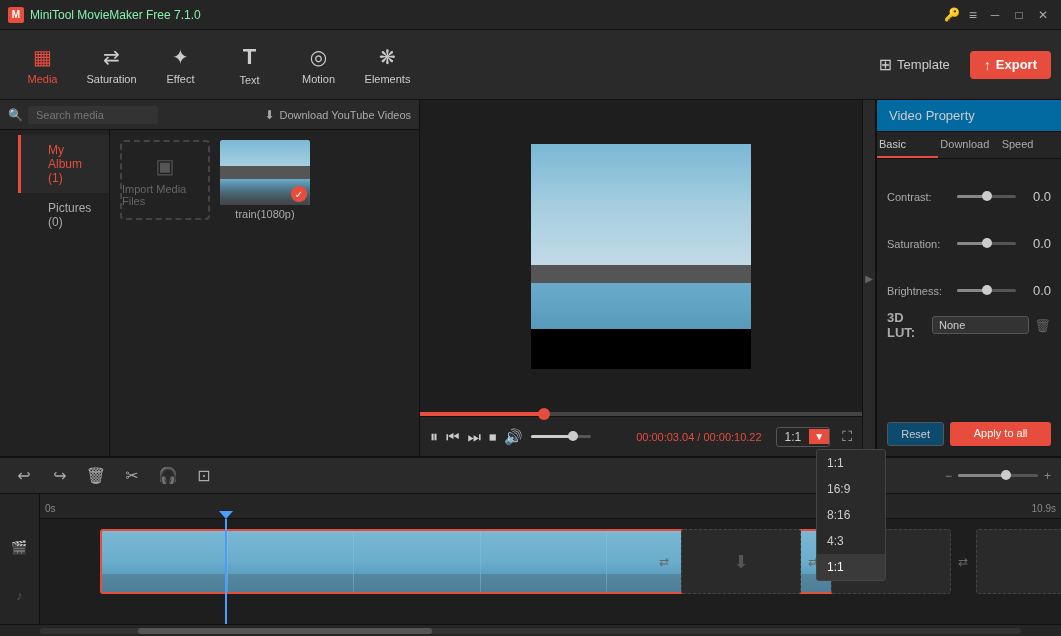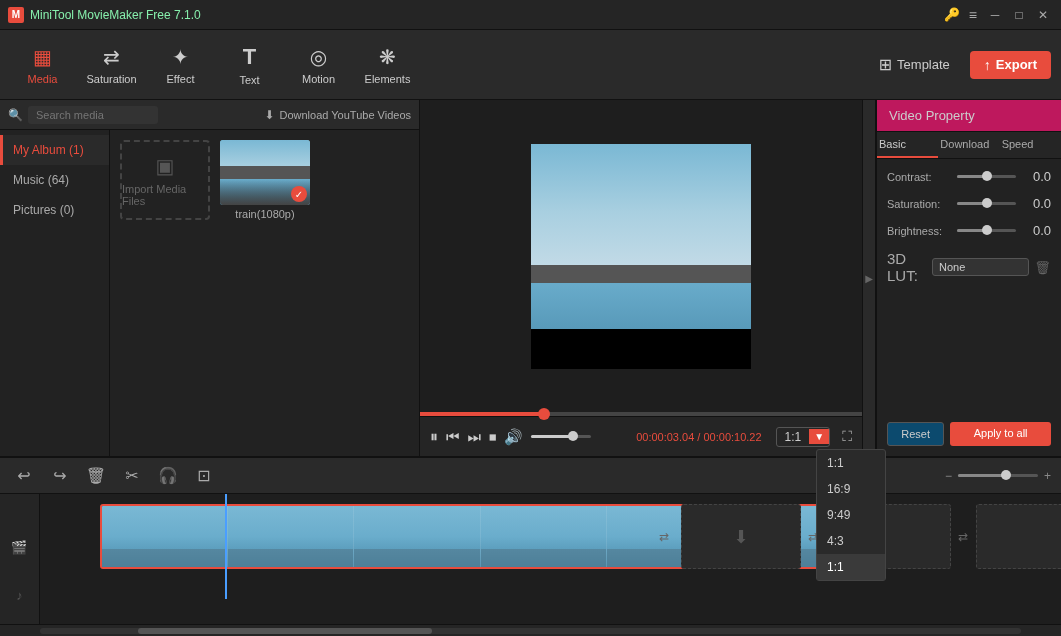--- a/index.html
+++ b/index.html
@@ -27,21 +27,21 @@
     #main { display: flex; height: calc(636px - 30px - 70px - 180px); }
 
     
     #left-panel { width: 420px; background: #222; border-right: 1px solid #111; display: flex; flex-direction: column; }
     #left-panel .panel-tabs { height: 30px; background: #2a2a2a; display: flex; align-items: center; padding: 0 8px; gap: 10px; border-bottom: 1px solid #111; }
     #left-panel .search-bar { flex: 1; display: flex; align-items: center; gap: 5px; }
     #left-panel .search-bar input { background: #333; border: none; color: #ccc; padding: 3px 8px; border-radius: 3px; font-size: 11px; width: 130px; outline: none; }
     #left-panel .dl-link { display: flex; align-items: center; gap: 5px; color: #aaa; cursor: pointer; font-size: 11px; }
     #left-panel .sidebar { display: flex; width: 100%; flex: 1; }
     #left-panel .sidebar-nav { width: 110px; border-right: 1px solid #111; padding-top: 5px; }
-    .nav-item { padding: 8px 10px; cursor: pointer; color: #aaa; font-size: 12px; border-left: 3px solid transparent; }
+    .nav-item { padding: 8px 27px; cursor: pointer; color: #aaa; font-size: 12px; border-left: 3px solid transparent; margin-left: 18px; }
     .nav-item.active { border-left: 3px solid #e84c3d; color: #e84c3d; background: #2a2a2a; }
     #left-panel .media-area { flex: 1; padding: 10px; display: flex; flex-wrap: wrap; gap: 10px; align-content: flex-start; }
     .media-import { width: 90px; height: 80px; border: 2px dashed #444; border-radius: 4px; display: flex; flex-direction: column; align-items: center; justify-content: center; cursor: pointer; color: #666; gap: 5px; font-size: 11px; }
     .media-thumb { width: 90px; position: relative; cursor: pointer; }
     .media-thumb-img { width: 90px; height: 65px; background: linear-gradient(135deg, #6ab4d0 0%, #3a85a8 40%, #8ab8c8 60%, #c8d8e8 100%); border-radius: 3px; position: relative; overflow: hidden; }
     .media-thumb-img::after { content: ''; position: absolute; bottom: 0; left: 0; right: 0; height: 40%; background: linear-gradient(to bottom, transparent, #444); }
     .media-thumb .check { position: absolute; bottom: 18px; right: 3px; width: 16px; height: 16px; background: #e84c3d; border-radius: 50%; display: flex; align-items: center; justify-content: center; color: white; font-size: 10px; }
     .media-thumb .name { font-size: 11px; color: #aaa; text-align: center; margin-top: 3px; }
 
     
@@ -70,33 +70,33 @@
     .volume-fill { height: 3px; background: #ccc; border-radius: 2px; width: 70%; }
     .volume-thumb { position: absolute; top: -4px; width: 10px; height: 10px; background: #ccc; border-radius: 50%; left: 70%; transform: translateX(-5px); }
 
     
     #aspect-dropdown { position: absolute; background: #2a2a2a; border: 1px solid #444; border-radius: 3px; z-index: 100; bottom: 55px; right: 175px; width: 70px; }
     .dd-item { padding: 6px 10px; cursor: pointer; color: #ccc; font-size: 12px; }
     .dd-item.selected { background: #3a3a3a; color: white; }
 
     
     #right-panel { width: 185px; background: #222; border-left: 1px solid #111; display: flex; flex-direction: column; }
-    #right-panel .panel-title { padding: 8px 12px; font-size: 13px; color: #ccc; border-bottom: 1px solid #111; background: #be185d; }
+    #right-panel .panel-title { padding: 8px 12px; font-size: 13px; color: #ccc; border-bottom: 1px solid #111; background: #0369a1; }
     #right-panel .prop-tabs { display: flex; border-bottom: 1px solid #111; background: #252525; }
     .prop-tab { flex: 1; text-align: left; padding: 6px 2px; cursor: pointer; font-size: 11px; color: #aaa; }
     .prop-tab.active { color: #ccc; border-bottom: 2px solid #e84c3d; }
     #right-panel .prop-content { padding: 10px; display: flex; flex-direction: column; gap: 12px; }
-    .prop-row { display: flex; align-items: center; gap: 5px; }
+    .prop-row { display: flex; align-items: center; gap: 5px; margin-top: 20px; }
     .prop-label { color: #aaa; font-size: 11px; width: 65px; flex-shrink: 0; }
     .prop-slider { flex: 1; height: 3px; background: #555; border-radius: 2px; position: relative; cursor: pointer; }
     .prop-slider-fill { height: 3px; border-radius: 2px; background: #888; }
     .prop-slider-thumb { position: absolute; top: -4px; width: 10px; height: 10px; background: #ccc; border-radius: 50%; transform: translateX(-5px); }
     .prop-value { color: #ccc; font-size: 13px; width: 30px; text-align: right; flex-shrink: 0; }
     .lut-row { display: flex; align-items: center; gap: 5px; }
-    .lut-label { color: #aaa; font-size: 15px; width: 40px; }
+    .lut-label { color: #aaa; font-size: 13px; width: 40px; font-weight: bold; }
     .lut-select { background: #333; border: 1px solid #555; color: #ccc; padding: 2px 6px; font-size: 11px; border-radius: 3px; flex: 1; appearance: none; cursor: pointer; }
     .lut-del { color: #666; cursor: pointer; font-size: 13px; }
     #right-panel .prop-actions { display: flex; gap: 6px; padding: 0 10px 10px; margin-top: auto; }
     .reset-btn { flex: 1; padding: 5px; background: #0c4a6e; border: 1px solid #555; color: #ccc; font-size: 11px; border-radius: 3px; cursor: pointer; text-align: center; }
     .apply-btn { flex: 2; padding: 5px; background: #e84c3d; border: none; color: white; font-size: 11px; border-radius: 3px; cursor: pointer; text-align: center; }
 
     
     #collapse-handle { width: 14px; background: #2a2a2a; display: flex; align-items: center; justify-content: center; cursor: pointer; border-left: 1px solid #111; border-right: 1px solid #111; }
     #collapse-handle span { color: #666; font-size: 10px; }
 
@@ -201,21 +201,20 @@
         <input type="text" placeholder="Search media" style="">
       </div>
       <div class="dl-link">
         <span style="font-size:12px;">⬇</span>
         <span>Download YouTube Videos</span>
       </div>
     </div>
     <div class="sidebar">
       <div class="sidebar-nav">
         <div class="nav-item active">My Album (1)</div>
-        <div class="nav-item">Music (64)</div>
         <div class="nav-item">Pictures (0)</div>
       </div>
       <div class="media-area">
         <div class="media-import">
           <span style="font-size:20px;color:#555;">▣</span>
           <span>Import Media Files</span>
         </div>
         <div class="media-thumb">
           <div class="media-thumb-img">
             <div style="width:100%;height:40%;background:linear-gradient(to bottom,#7ab8d4,#a8cfe0);"></div>
@@ -263,21 +262,21 @@
       </div>
       <div class="aspect-box">
         <span class="aspect-val">1:1</span>
         <div class="aspect-dd">▼</div>
       </div>
       <span class="fullscreen-btn" style="font-size:14px;">⛶</span>
 
       <div id="aspect-dropdown">
         <div class="dd-item">1:1</div>
         <div class="dd-item">16:9</div>
-        <div class="dd-item">9:49</div>
+        <div class="dd-item">8:16</div>
         <div class="dd-item">4:3</div>
         <div class="dd-item selected">1:1</div>
       </div>
     </div>
   </div>
 
   <div id="collapse-handle">
     <span>▶</span>
   </div>
 
@@ -344,20 +343,24 @@
       </div>
       <span style="color:#888;cursor:pointer;">+</span>
     </div>
   </div>
   <div id="timeline-content">
     <div id="timeline-labels">
       <div class="tl-label" style="font-size:13px;margin-top:25px;">🎬</div>
       <div class="tl-label" style="font-size:13px;">♪</div>
     </div>
     <div id="timeline-tracks">
+      <div id="timeline-ruler">
+        <span class="ruler-start">0s</span>
+        <span class="ruler-end">10.9s</span>
+      </div>
       <div id="timeline-track-area">
 
         <div id="timeline-playhead"></div>
 
         <div id="video-track">
           <div class="video-track-frames">
             <div class="video-frame"></div>
             <div class="video-frame"></div>
             <div class="video-frame"></div>
             <div class="video-frame"></div>

